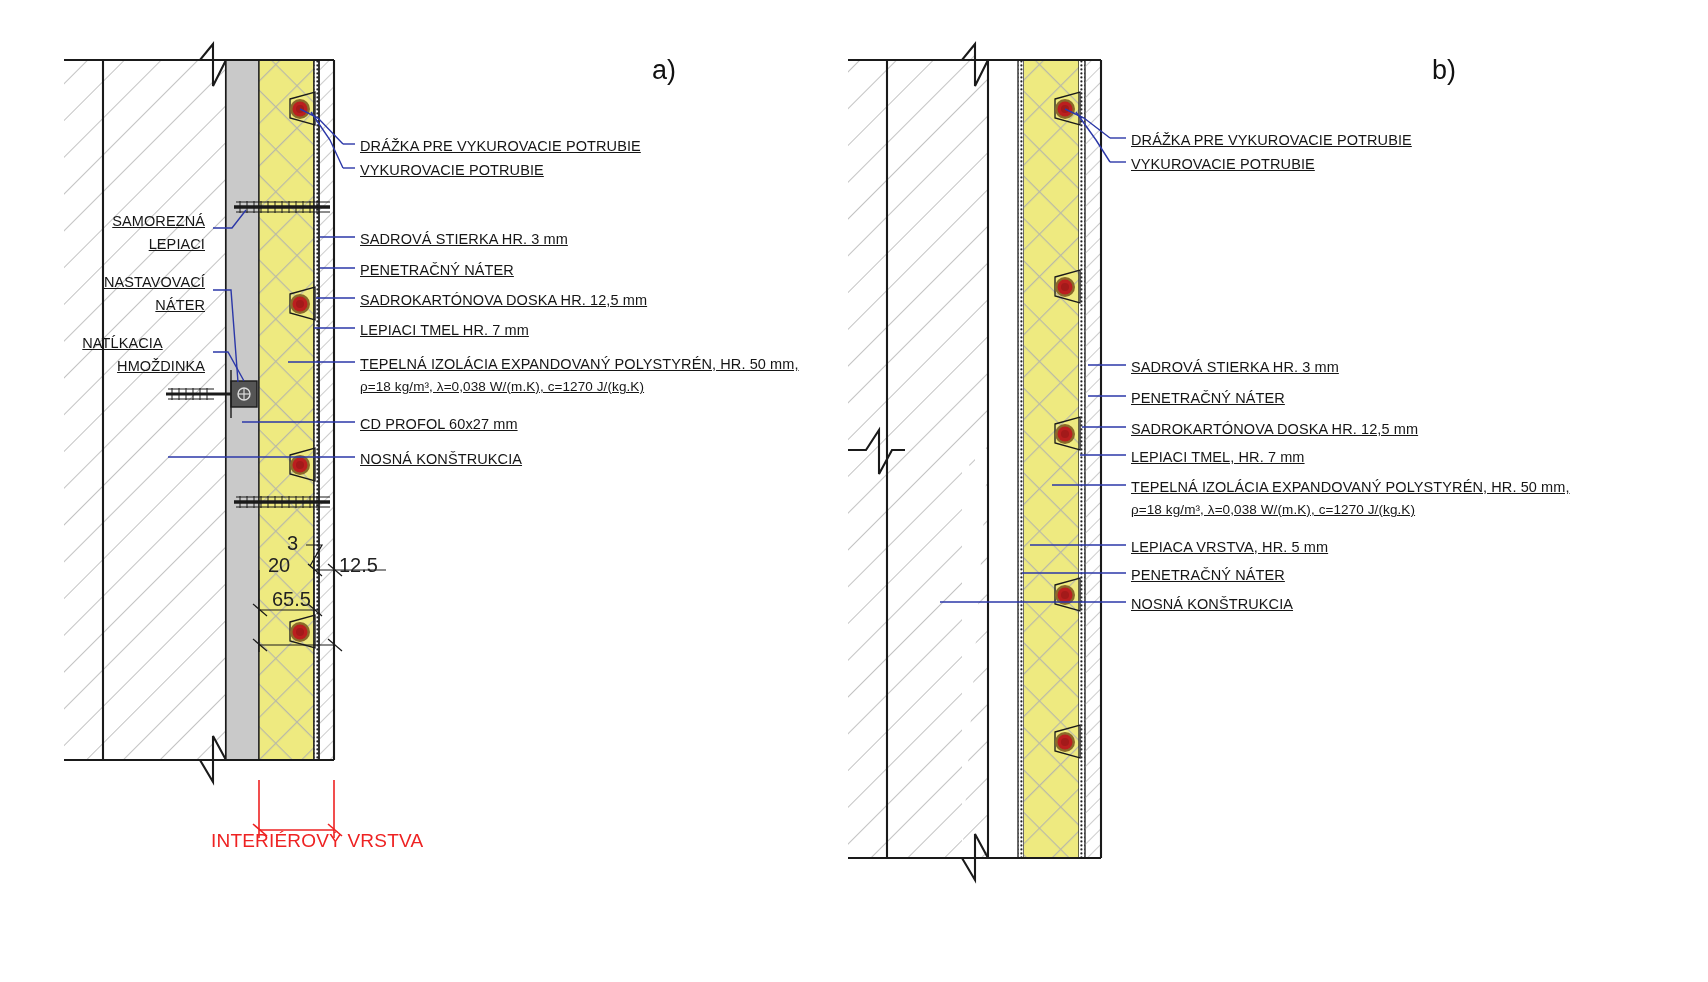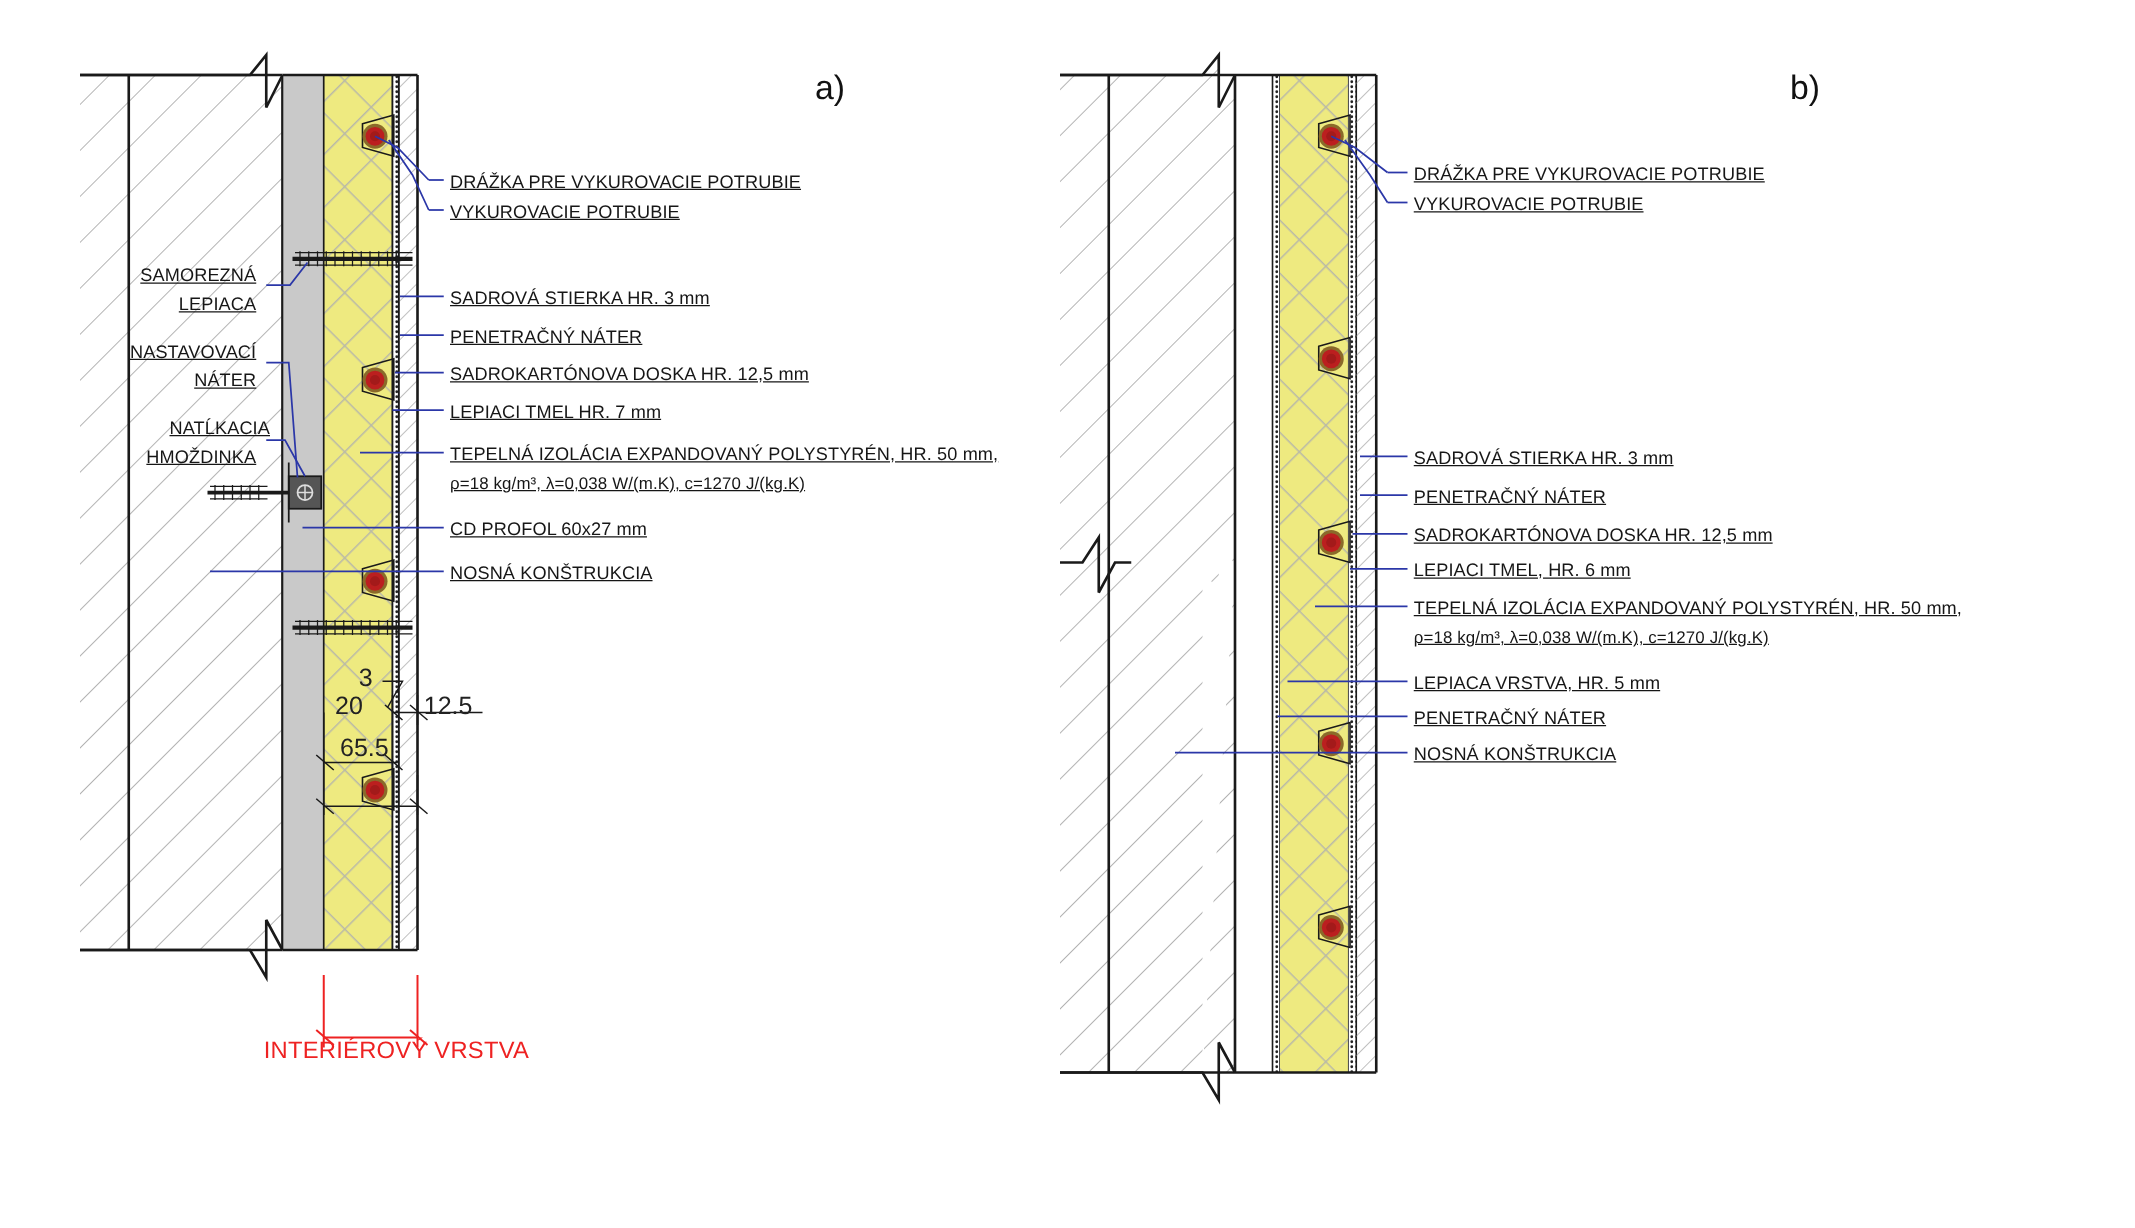--- a/index.html
+++ b/index.html
@@ -250,40 +250,40 @@
   <div class="lbl" style="left:360px;top:229px;">SADROVÁ STIERKA HR. 3 mm</div>
   <div class="lbl" style="left:360px;top:260px;">PENETRAČNÝ NÁTER</div>
   <div class="lbl" style="left:360px;top:290px;">SADROKARTÓNOVA DOSKA HR. 12,5 mm</div>
   <div class="lbl" style="left:360px;top:320px;">LEPIACI TMEL HR. 7 mm</div>
   <div class="lbl" style="left:360px;top:354px;">TEPELNÁ IZOLÁCIA EXPANDOVANÝ POLYSTYRÉN, HR. 50 mm,</div>
   <div class="lbl" style="left:360px;top:377px;font-size:13.5px;">ρ=18 kg/m³, λ=0,038 W/(m.K), c=1270 J/(kg.K)</div>
   <div class="lbl" style="left:360px;top:414px;">CD PROFOL 60x27 mm</div>
   <div class="lbl" style="left:360px;top:449px;">NOSNÁ KONŠTRUKCIA</div>
 
   <div class="lbl right" style="left:40px;top:211px;width:165px;">SAMOREZNÁ</div>
-  <div class="lbl right" style="left:40px;top:234px;width:165px;">LEPIACA</div>
+  <div class="lbl right" style="left:40px;top:234px;width:165px;">LEPIACI</div>
   <div class="lbl right" style="left:40px;top:272px;width:165px;">NASTAVOVACÍ</div>
   <div class="lbl right" style="left:40px;top:295px;width:165px;">NÁTER</div>
-  <div class="lbl right" style="left:51px;top:333px;width:165px;">NATĹKACIA</div>
+  <div class="lbl right" style="left:40px;top:333px;width:165px;text-align:center;">NATĹKACIA</div>
   <div class="lbl right" style="left:40px;top:356px;width:165px;">HMOŽDINKA</div>
 
   <div class="dim" style="left:287px;top:532px;">3</div>
   <div class="dim" style="left:268px;top:554px;">20</div>
   <div class="dim" style="left:327px;top:554px;margin-left:12px;">12.5</div>
   <div class="dim" style="left:272px;top:588px;">65.5</div>
 
   <div class="redlbl" style="left:211px;top:830px;">INTERIÉROVÝ VRSTVA</div>
 
   <div class="panel-letter" style="left:1432px;top:55px;">b)</div>
 
   <div class="lbl" style="left:1131px;top:130px;">DRÁŽKA PRE VYKUROVACIE POTRUBIE</div>
   <div class="lbl" style="left:1131px;top:154px;">VYKUROVACIE POTRUBIE</div>
   <div class="lbl" style="left:1131px;top:357px;">SADROVÁ STIERKA HR. 3 mm</div>
   <div class="lbl" style="left:1131px;top:388px;">PENETRAČNÝ NÁTER</div>
   <div class="lbl" style="left:1131px;top:419px;">SADROKARTÓNOVA DOSKA HR. 12,5 mm</div>
-  <div class="lbl" style="left:1131px;top:447px;">LEPIACI TMEL, HR. 6 mm</div>
+  <div class="lbl" style="left:1131px;top:447px;">LEPIACI TMEL, HR. 7 mm</div>
   <div class="lbl" style="left:1131px;top:477px;">TEPELNÁ IZOLÁCIA EXPANDOVANÝ POLYSTYRÉN, HR. 50 mm,</div>
   <div class="lbl" style="left:1131px;top:500px;font-size:13.5px;">ρ=18 kg/m³, λ=0,038 W/(m.K), c=1270 J/(kg.K)</div>
   <div class="lbl" style="left:1131px;top:537px;">LEPIACA VRSTVA, HR. 5 mm</div>
   <div class="lbl" style="left:1131px;top:565px;">PENETRAČNÝ NÁTER</div>
   <div class="lbl" style="left:1131px;top:594px;">NOSNÁ KONŠTRUKCIA</div>
 
 </div>
 
 </body></html>

